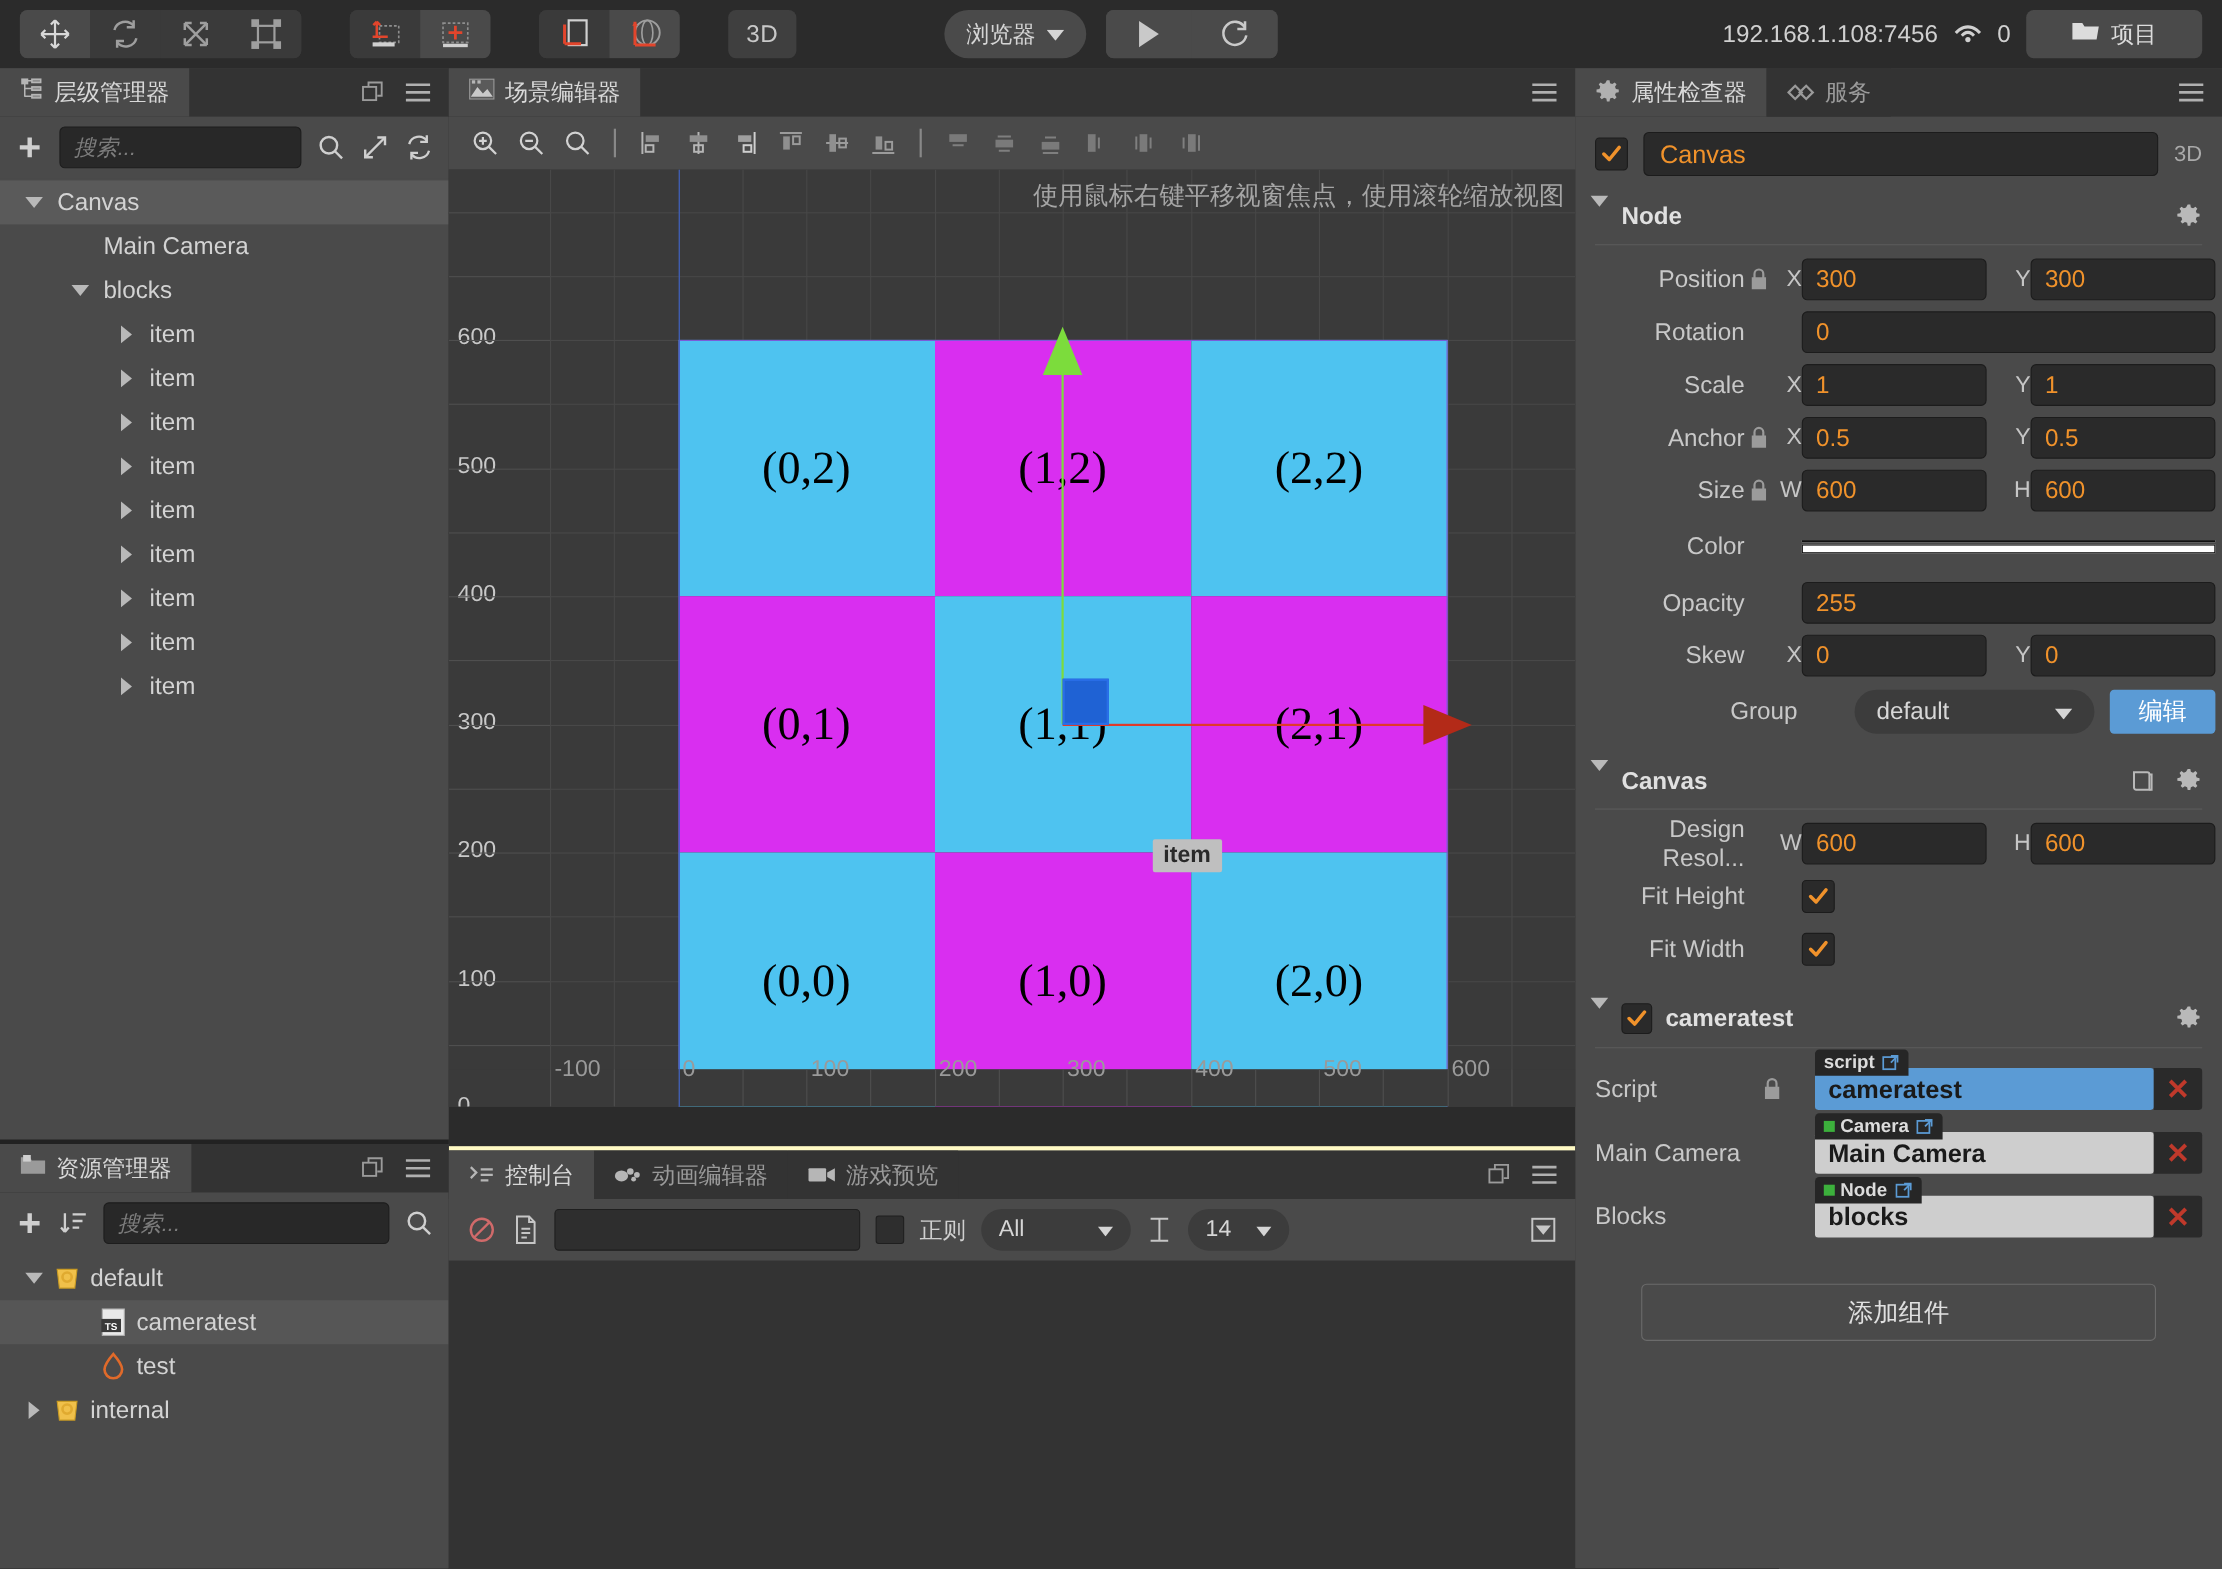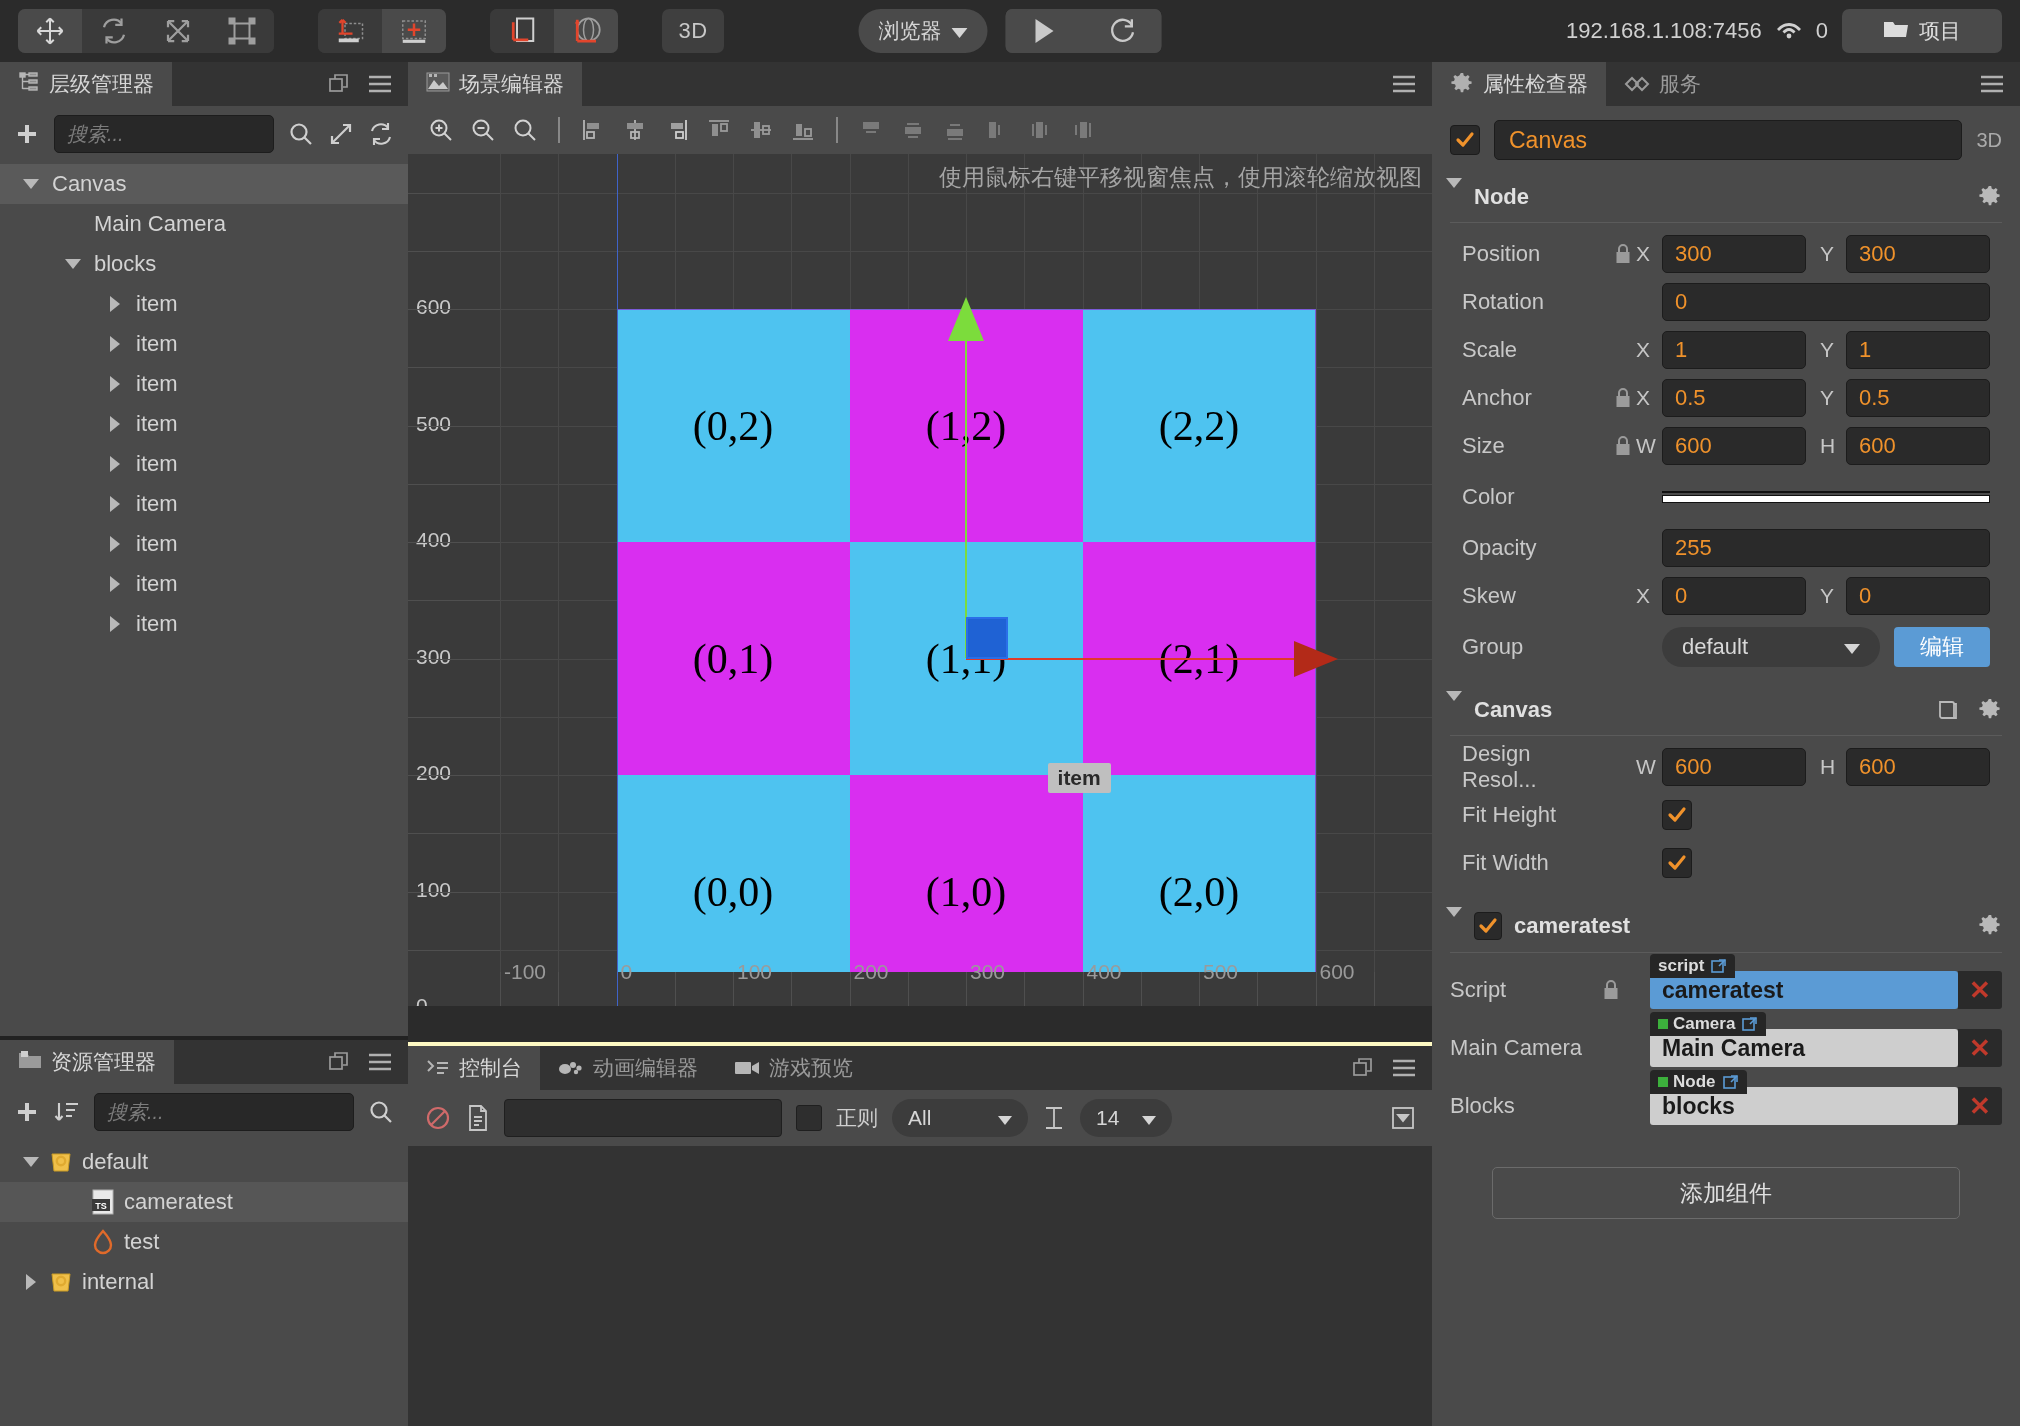--- a/index.html
+++ b/index.html
@@ -138,21 +138,21 @@
   }
   .tag3d { font-size: 20px; color: #aaa; }
 
   .section-head {
     display:flex; align-items:center; gap: 12px; padding: 10px 18px 6px 14px;
   }
   .section-head .title { font-size: 22px; font-weight: bold; color: #e0e0e0; }
   .section-head .acts { margin-left: auto; display:flex; gap: 18px; align-items:center; }
   .hr { height: 1px; background: #5b5b5b; margin: 6px 18px 10px 18px; }
 
-  .prop-row { display: flex; align-items: center; height: 42px; padding: 0 30px; margin-bottom: 6px; }
+  .prop-row { display: flex; align-items: center; height: 42px; padding: 0 6px; margin-bottom: 6px; text-align: right; }
   .prop-label { width: 148px; flex: 0 0 148px; font-size: 22px; color: #c8c8c8; }
   .lockico { width: 26px; flex: 0 0 26px; display:flex; align-items:center; justify-content:center;}
   .axis { width: 26px; flex: 0 0 26px; font-size: 21px; color: #c6c6c6; }
   .num-field {
     height: 38px; background: #2a2a2a; border: 1px solid #1c1c1c; border-radius: 5px;
     display: flex; align-items: center; padding: 0 12px; font-size: 22px; color: #f0922b;
   }
   .f-half { flex: 1 1 0; min-width: 0; }
   .f-full { flex: 1 1 0; }
   .gap { width: 14px; flex: 0 0 14px; }
@@ -1100,21 +1100,21 @@
           <div class="num-field f-half">
               <span>0</span>
             </div>
           <span class="gap"></span>
           <span class="axis">Y</span>
           <div class="num-field f-half">
               <span>0</span>
             </div>
         </div>
 
-        <div class="prop-row" style="height:48px;">
+        <div class="prop-row" style="height:48px;margin-left:48px;">
           <span class="prop-label">Group</span>
           <span class="lockico"></span>
             <span class="axis"></span>
           <div class="select-pill">
             <span>default</span>
             <span>
               <svg width="16" height="10" viewBox="0 0 16 10">
                   <path d="M0 0 L16 0 L8 10 Z" fill="#d5d5d5"></path>
                 </svg>
             </span>

